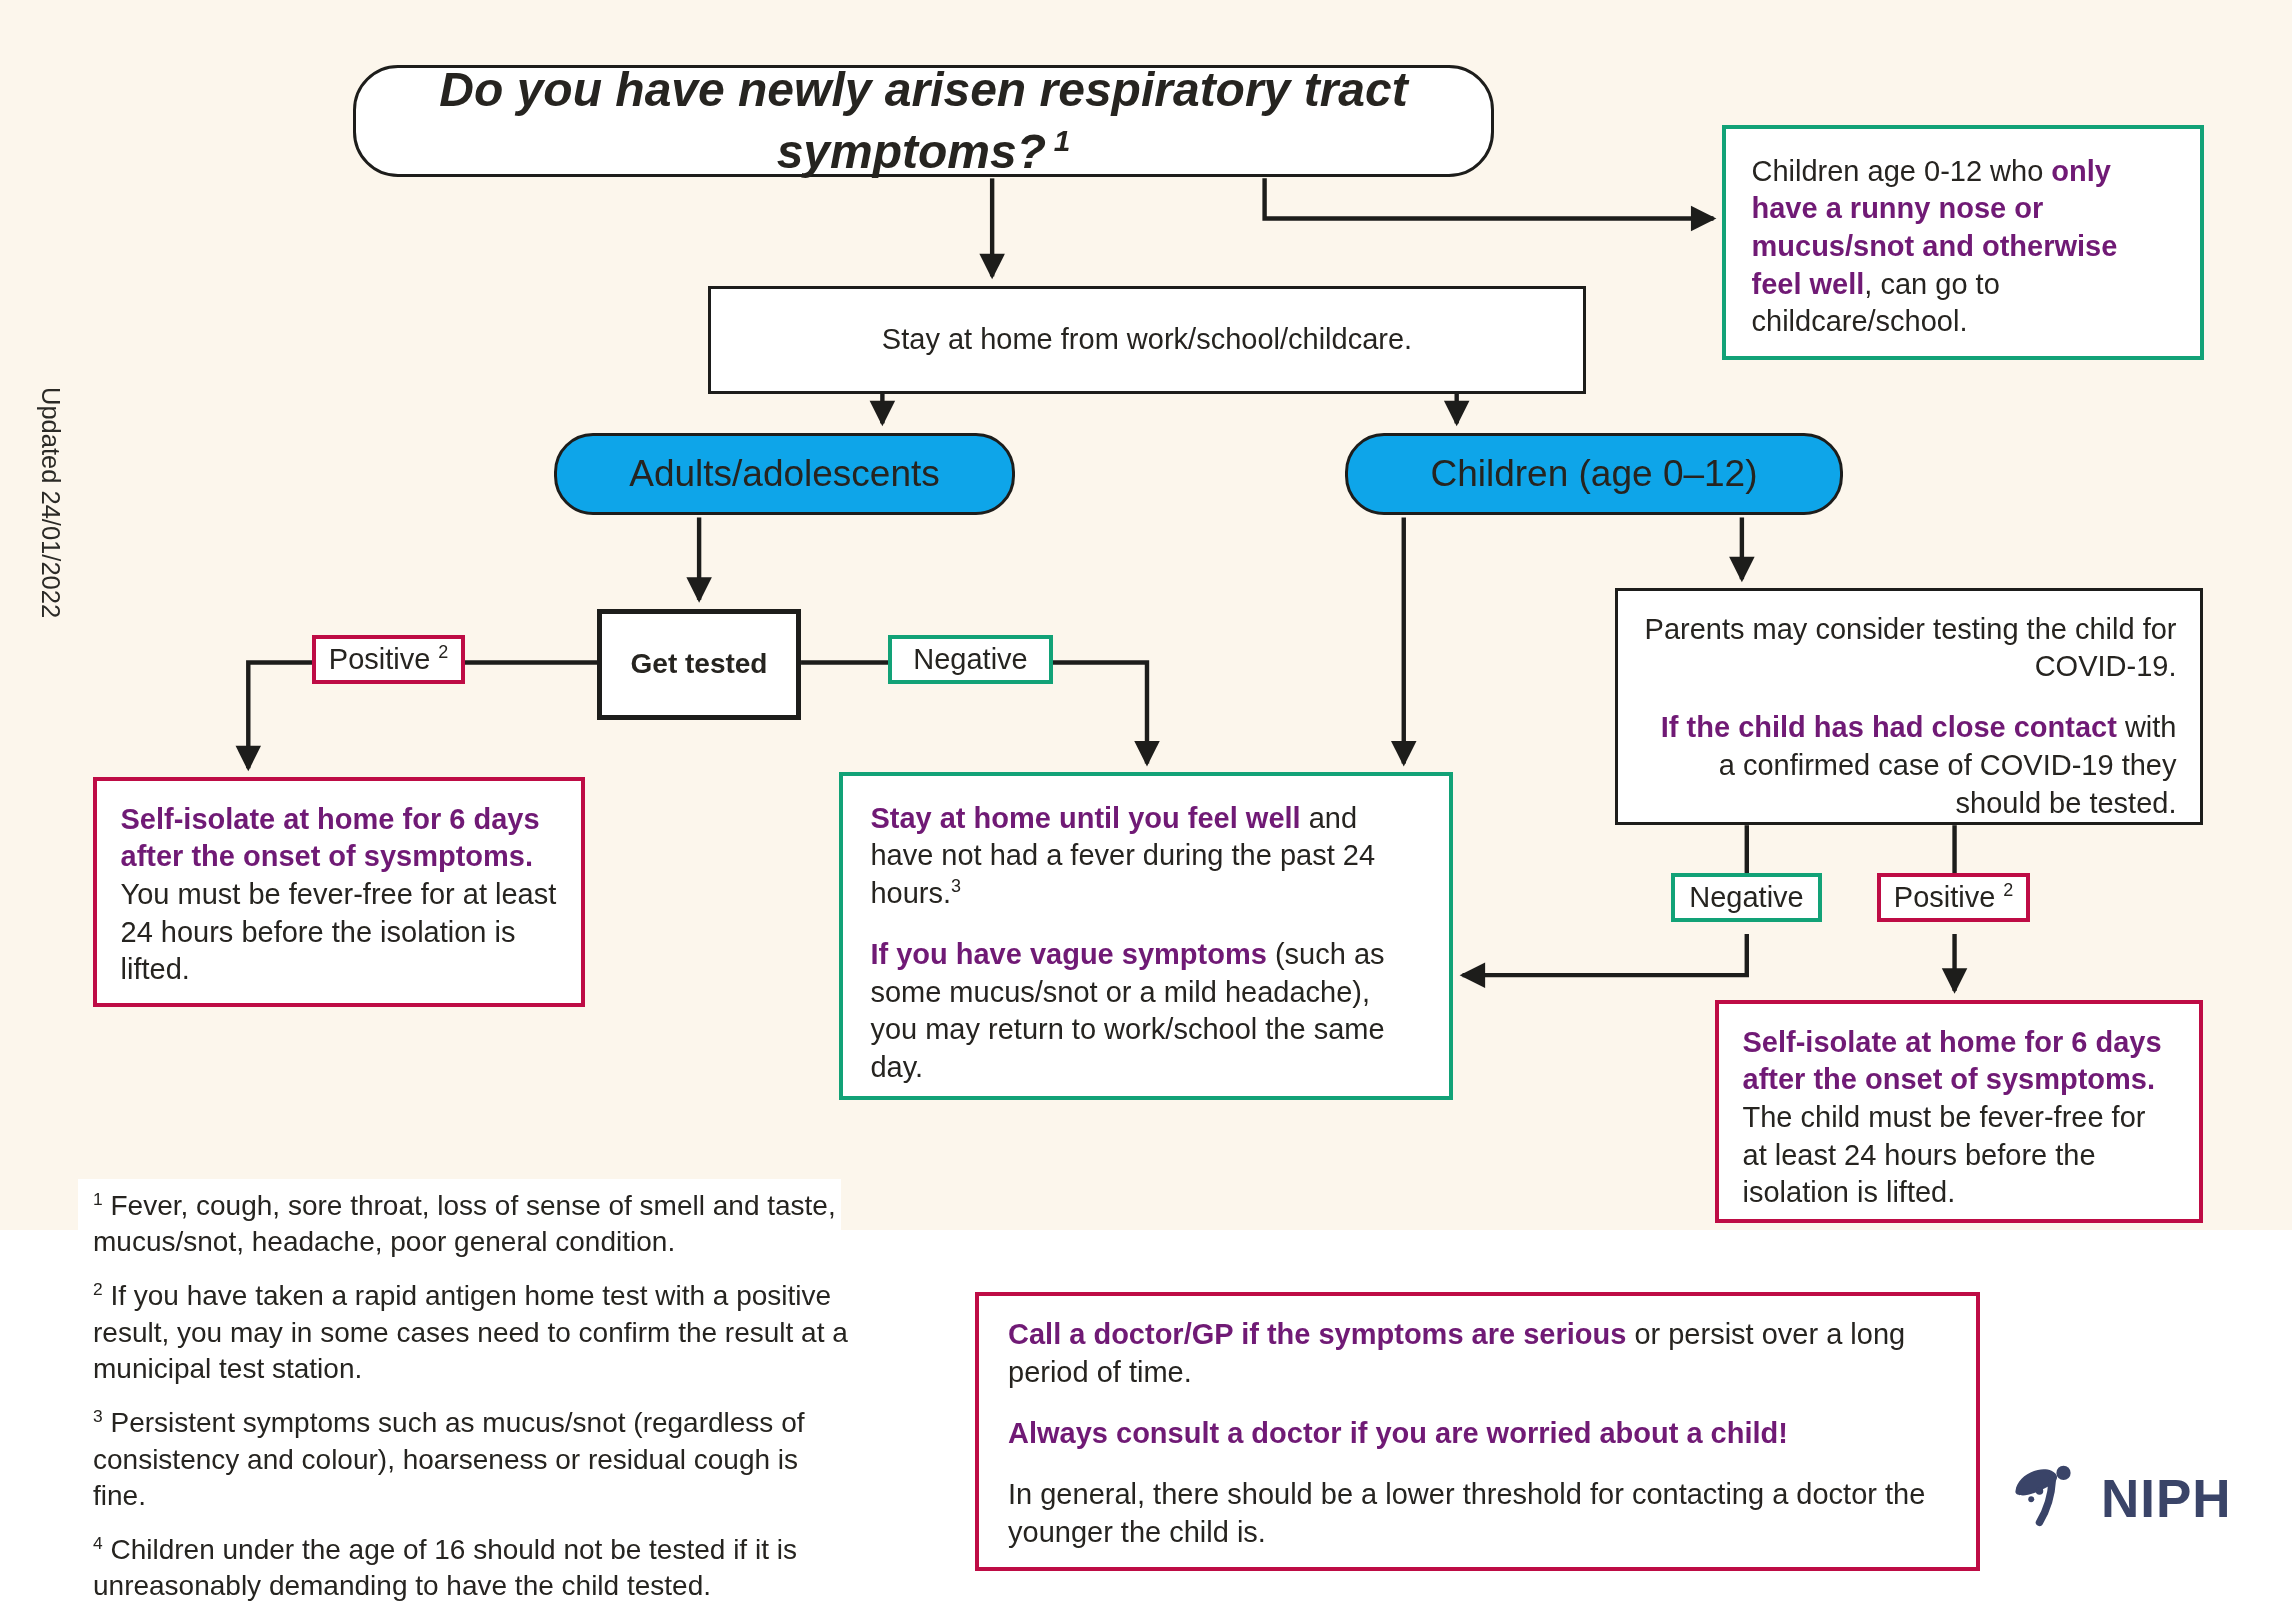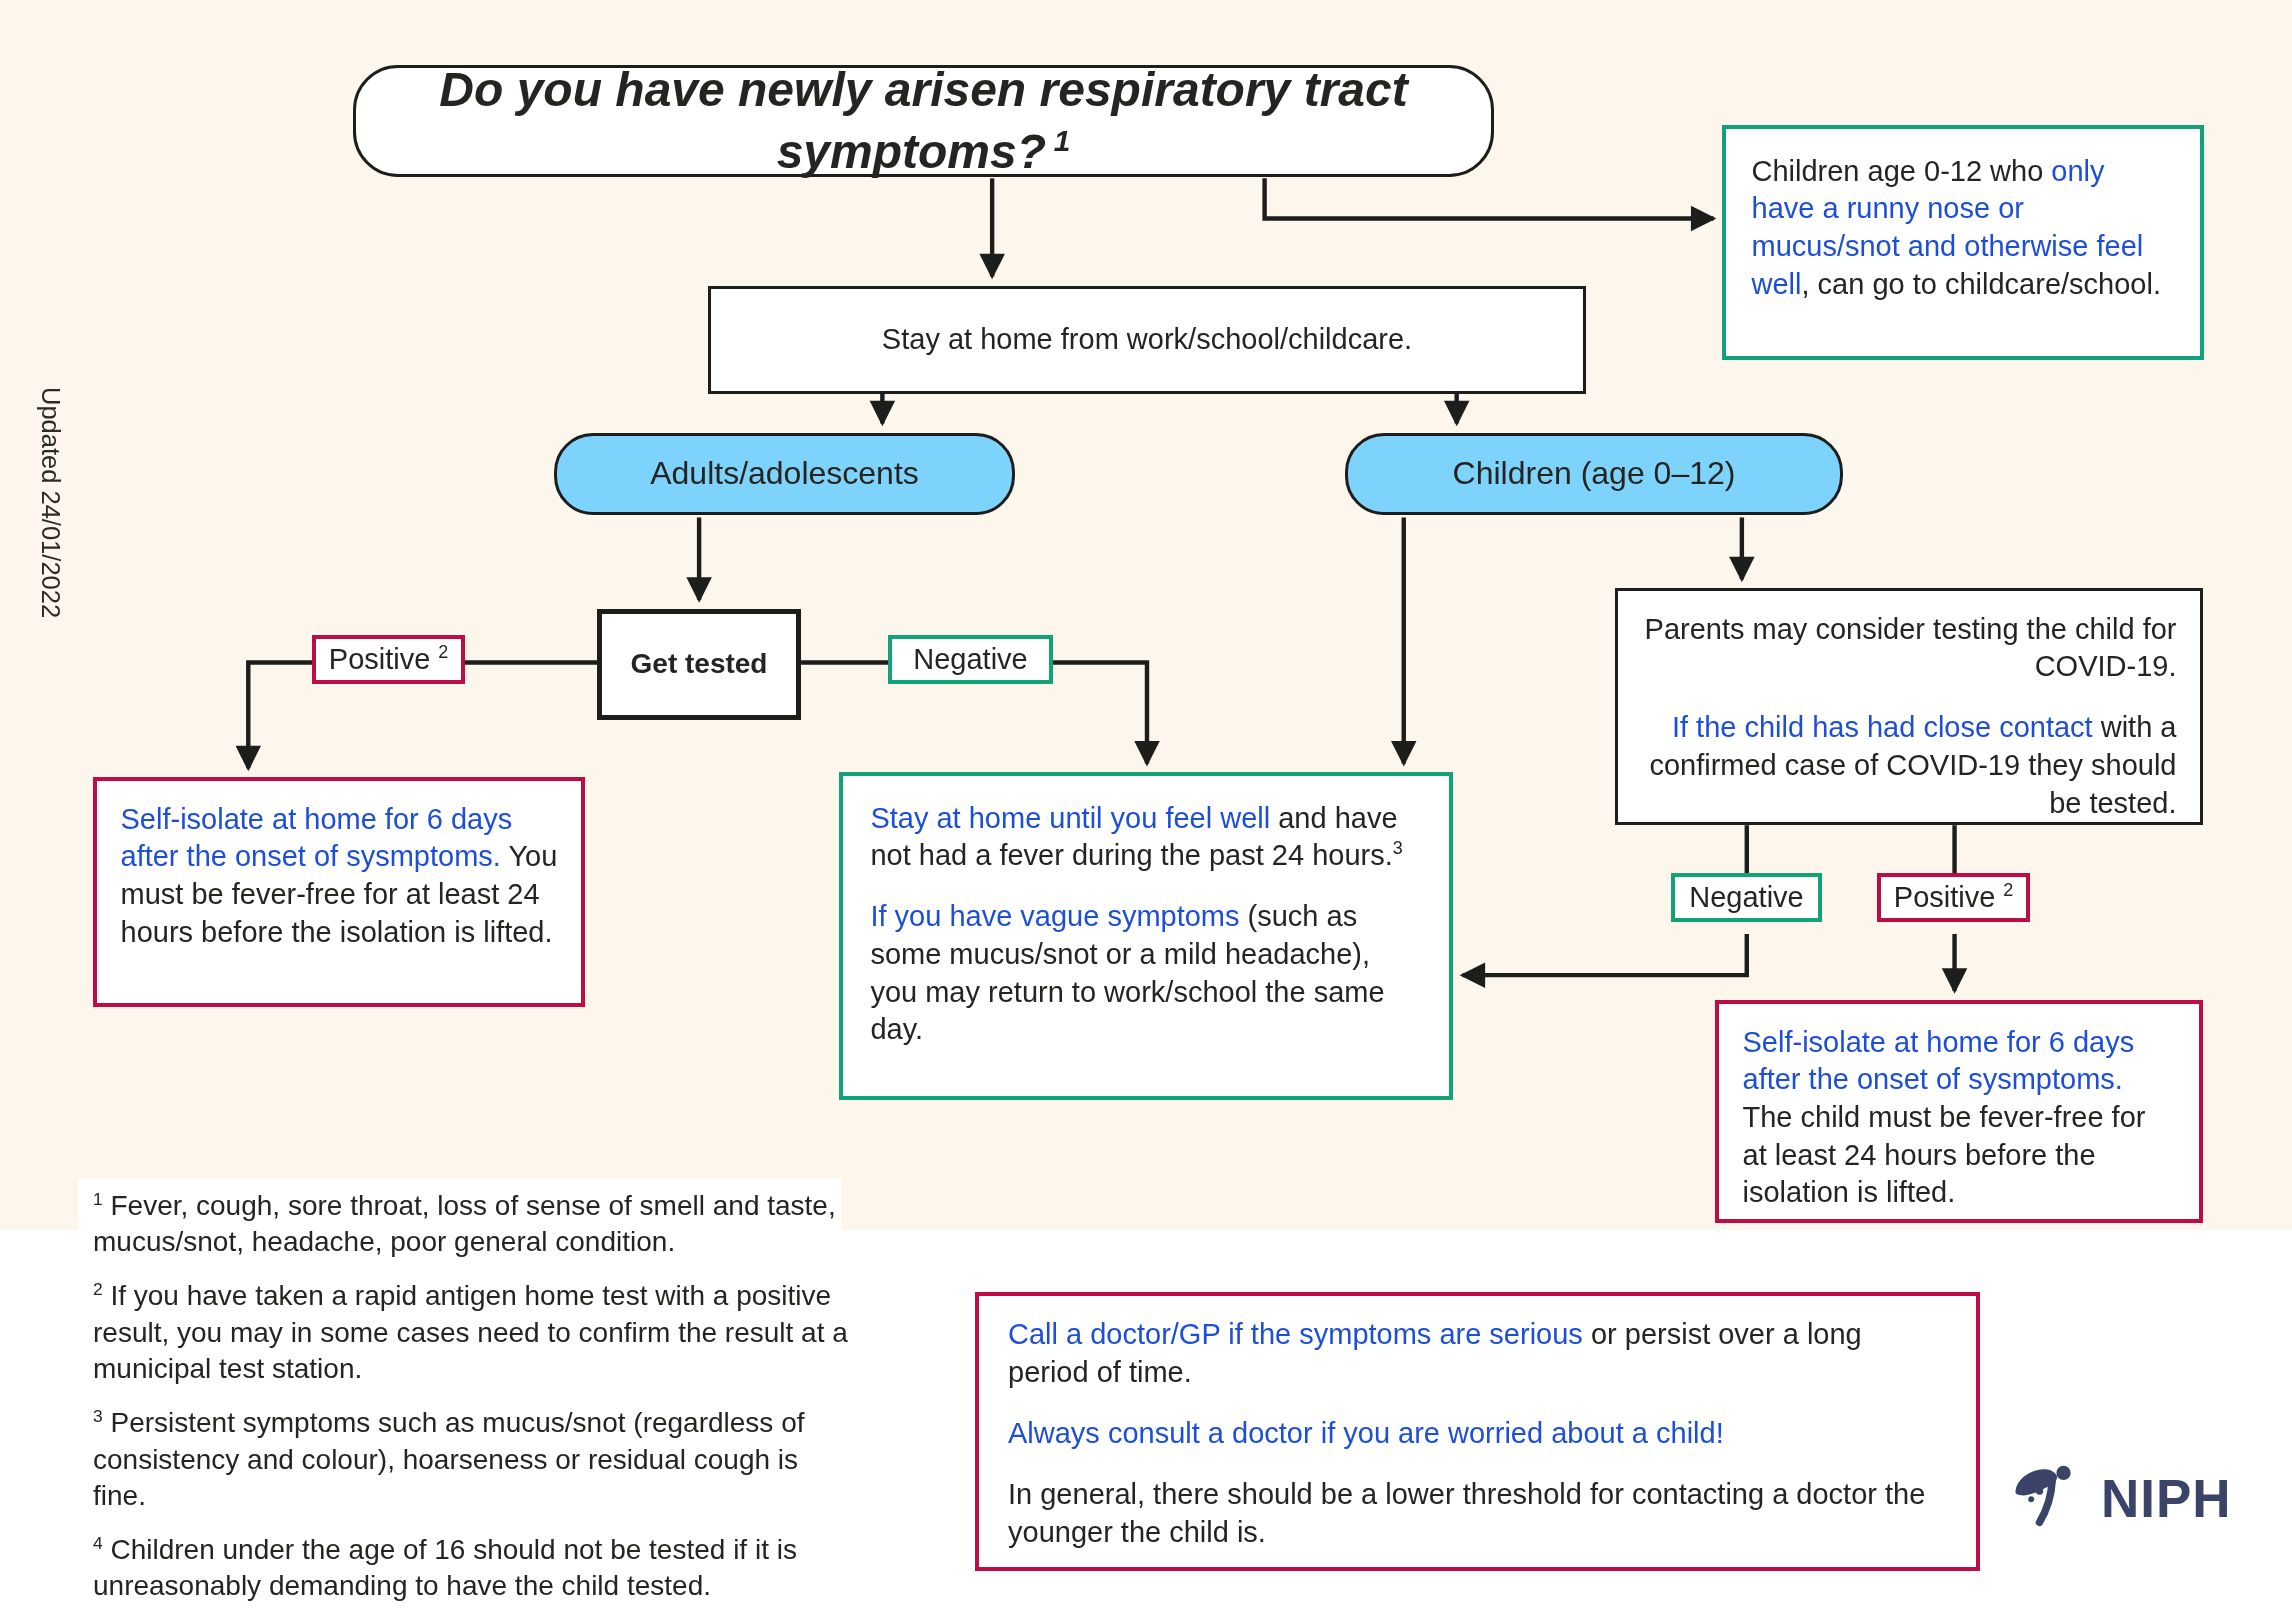--- a/index.html
+++ b/index.html
@@ -7,39 +7,39 @@
   .canvas{position:relative;width:2293px;height:1621px;background:#FCF6EC;overflow:hidden;color:#262420;}
   .white-notch{position:absolute;left:78px;top:1179px;width:763px;height:59px;background:#FFFFFF;}
   .white-band{position:absolute;left:0;top:1230px;width:2293px;height:391px;background:#FFFFFF;}
   .connectors{position:absolute;left:0;top:0;z-index:2;}
   .box{position:absolute;background:#FFFFFF;border:3.9px solid #1D1D1B;box-sizing:border-box;z-index:3;
        font-size:29px;line-height:1.3;color:#262420;}
   .center{display:flex;align-items:center;justify-content:center;text-align:center;}
   .title-box{left:353px;top:65px;width:1141px;height:112px;border-radius:45px;font-size:48px;font-weight:bold;font-style:italic;}
   .note-box{left:1722px;top:125px;width:482px;height:235px;border:4.9px solid #12A277;padding:23.5px 25.5px;}
   .stayhome-box{left:708px;top:286px;width:878px;height:108px;}
-  .pill{background:#7dd3fc;border:3.9px solid #1D1D1B;border-radius:39px;font-size:32px;}
+  .pill{background:#0ea5e9;border:3.9px solid #1D1D1B;border-radius:39px;font-size:37px;}
   .pill-adults{left:554px;top:433px;width:461px;height:82px;}
   .pill-children{left:1345px;top:433px;width:498px;height:82px;}
   .gettested-box{left:597px;top:609px;width:204px;height:111px;border-width:5.9px;font-weight:bold;font-size:28px;}
   .label-box{height:49px;padding:0 17.6px;white-space:nowrap;}
   .green-border{border:4.9px solid #12A277;}
   .red-border{border:4.9px solid #BE0C45;}
   .pos-left{left:312px;top:635px;width:153px;}
   .neg-left{left:888px;top:635px;width:165px;}
   .neg-right{left:1671px;top:873px;width:151px;}
   .pos-right{left:1877px;top:873px;width:153px;}
   .redleft-box{left:93px;top:777px;width:492px;height:230px;padding:19.6px 23.5px;}
   .greenmid-box{left:839px;top:772px;width:614px;height:328px;padding:23.5px 27.4px;}
   .parents-box{left:1615px;top:588px;width:588px;height:237px;padding:19.6px 23.5px;text-align:right;}
   .redright-box{left:1715px;top:1000px;width:488px;height:223px;padding:19.6px 23.5px;}
   .calldoc-box{left:975px;top:1292px;width:1005px;height:279px;border:4.9px solid #BE0C45;padding:20px 29px;}
   .box p{margin:0 0 23.5px 0;}
   .box p:last-child{margin-bottom:0;}
-  b{font-weight:normal;color:#1d4ed8;}
+  b{font-weight:bold;color:#701a75;}
   sup{font-size:0.62em;line-height:0;}
   .sup-sp{margin-left:7.8px;}
   .footnotes{position:absolute;left:93px;top:1188px;width:765px;z-index:3;font-size:28px;line-height:1.3;}
   .footnotes p{margin:0 0 17.6px 0;}
   .footnotes sup{margin-right:7.8px;}
   .updated{position:absolute;left:65px;top:387px;height:27.4px;font-size:25.5px;color:#2B2A26;
            transform:rotate(90deg);transform-origin:0 0;white-space:nowrap;z-index:3;}
   .logo{position:absolute;left:2011px;top:1460px;display:flex;align-items:center;gap:0;z-index:4;}
   .logo-text{font-size:53px;font-weight:bold;color:#3A4468;letter-spacing:1px;}
 </style>

